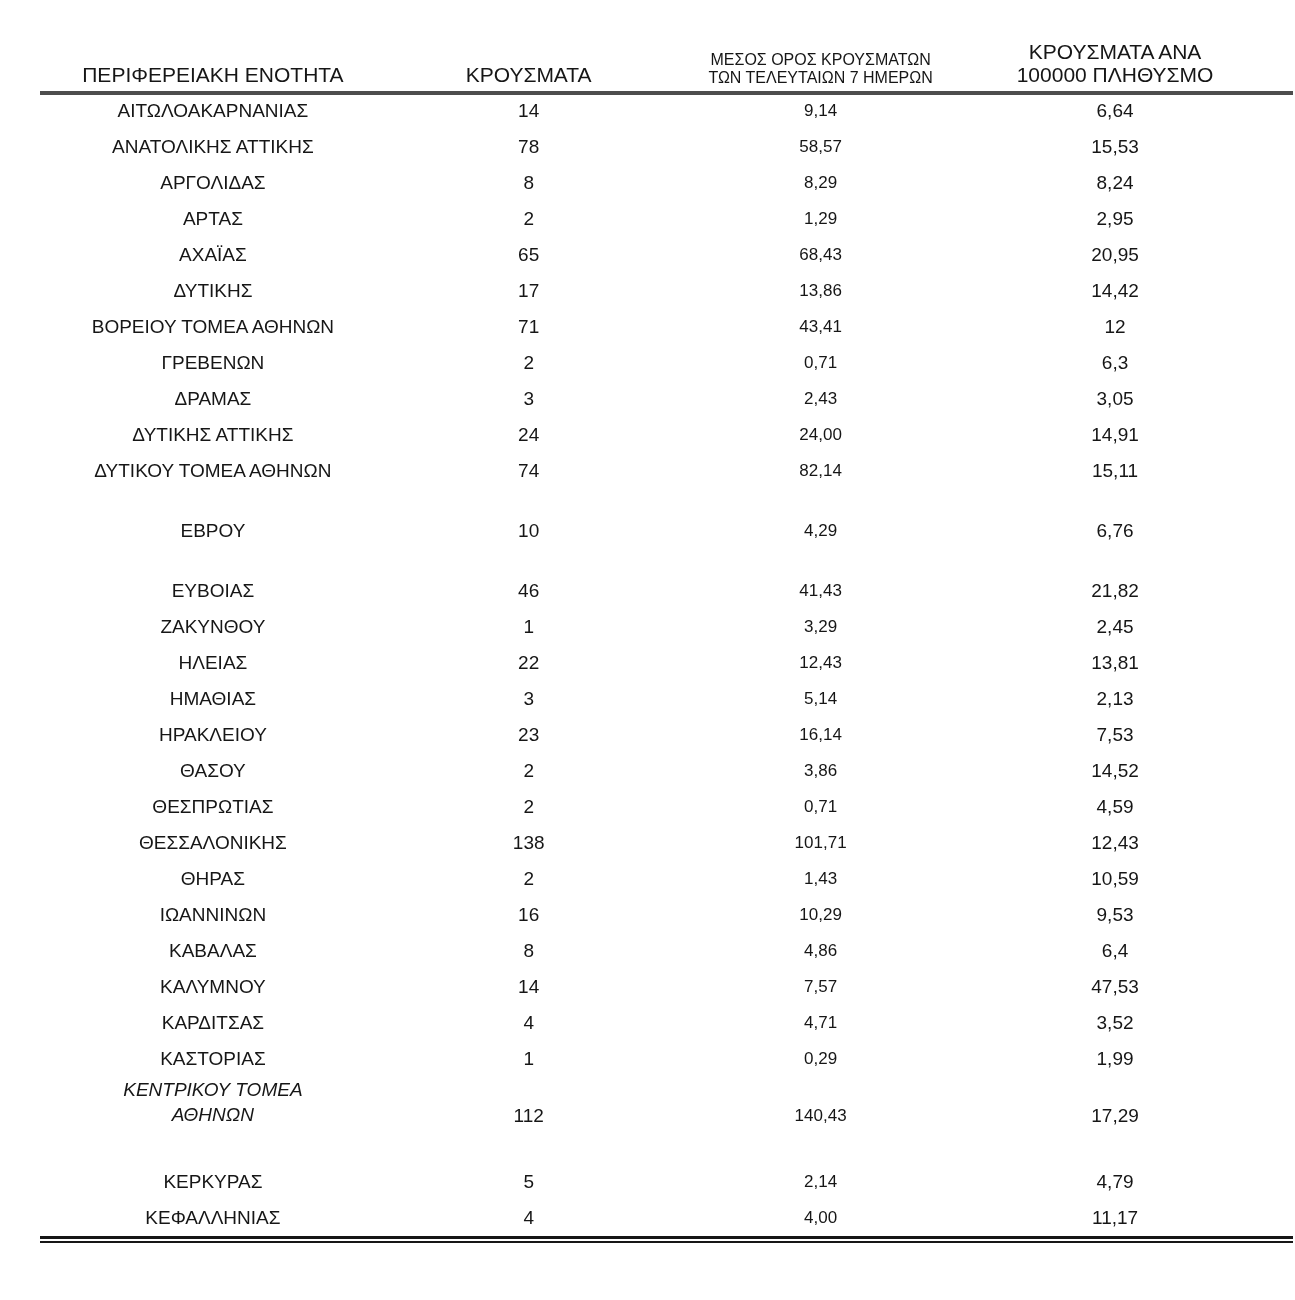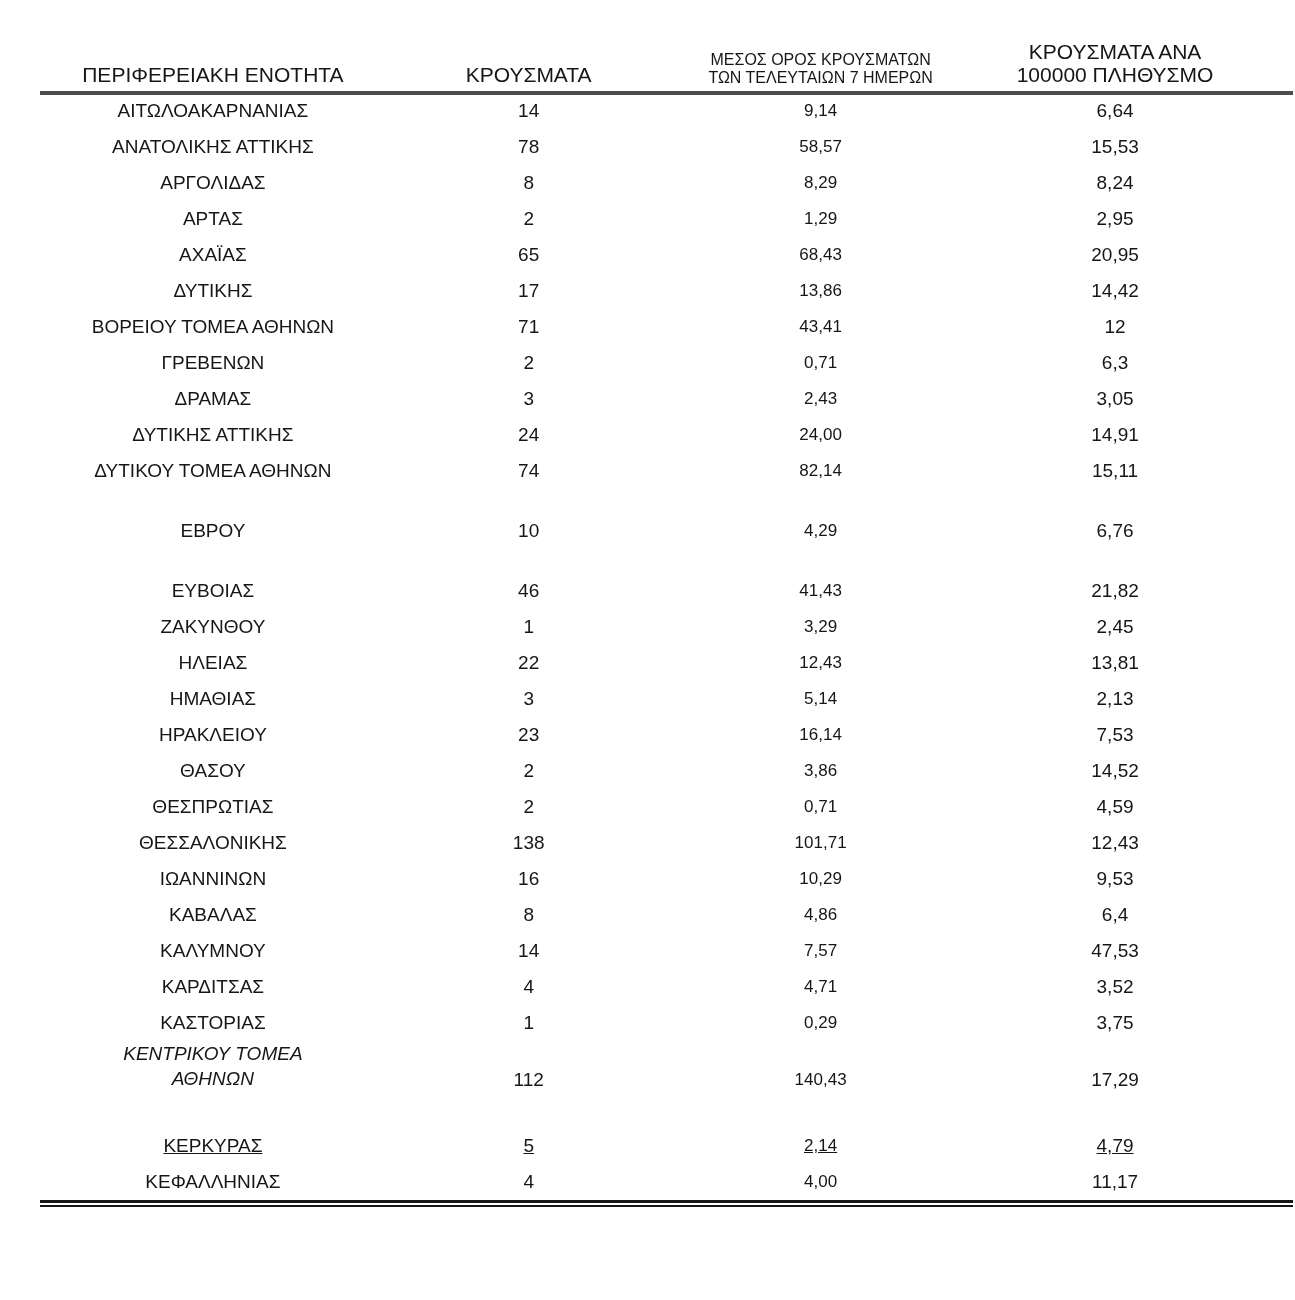--- a/index.html
+++ b/index.html
@@ -52,21 +52,21 @@
     vertical-align: bottom;
     font-size: 19px;
     line-height: 22px;
     padding: 0 0 7px 0;
     white-space: nowrap;
   }
   tbody td.col-avg7 { font-size: 17px; }
 
   tr.row-normal  { height: 36px; }
   tr.row-tall    { height: 60px; }
-  tr.row-taller  { height: 66px; text-decoration: underline; }
+  tr.row-taller  { height: 66px; }
   tr.row-twoline { height: 57px; }
   tr.row-twoline td.col-region {
     line-height: 25px;
     white-space: normal;
     font-style: italic;
   }
 
   .bottom-rule {
     border-top: 3px solid #161616;
     height: 2px;
@@ -240,20 +240,27 @@
           <td></td>
         </tr>
         <tr class="row-normal">
           <td class="col-region">ΘΕΣΣΑΛΟΝΙΚΗΣ</td>
           <td class="col-cases">138</td>
           <td class="col-avg7">101,71</td>
           <td class="col-per100k">12,43</td>
           <td></td>
         </tr>
         <tr class="row-normal">
+          <td class="col-region">ΘΗΡΑΣ</td>
+          <td class="col-cases">2</td>
+          <td class="col-avg7">1,43</td>
+          <td class="col-per100k">10,59</td>
+          <td></td>
+        </tr>
+        <tr class="row-normal">
           <td class="col-region">ΙΩΑΝΝΙΝΩΝ</td>
           <td class="col-cases">16</td>
           <td class="col-avg7">10,29</td>
           <td class="col-per100k">9,53</td>
           <td></td>
         </tr>
         <tr class="row-normal">
           <td class="col-region">ΚΑΒΑΛΑΣ</td>
           <td class="col-cases">8</td>
           <td class="col-avg7">4,86</td>
@@ -271,21 +278,21 @@
           <td class="col-region">ΚΑΡΔΙΤΣΑΣ</td>
           <td class="col-cases">4</td>
           <td class="col-avg7">4,71</td>
           <td class="col-per100k">3,52</td>
           <td></td>
         </tr>
         <tr class="row-normal">
           <td class="col-region">ΚΑΣΤΟΡΙΑΣ</td>
           <td class="col-cases">1</td>
           <td class="col-avg7">0,29</td>
-          <td class="col-per100k">3,75</td>
+          <td class="col-per100k">1,99</td>
           <td></td>
         </tr>
         <tr class="row-twoline">
           <td class="col-region">ΚΕΝΤΡΙΚΟΥ ΤΟΜΕΑ<br>ΑΘΗΝΩΝ</td>
           <td class="col-cases">112</td>
           <td class="col-avg7">140,43</td>
           <td class="col-per100k">17,29</td>
           <td></td>
         </tr>
         <tr class="row-taller">

